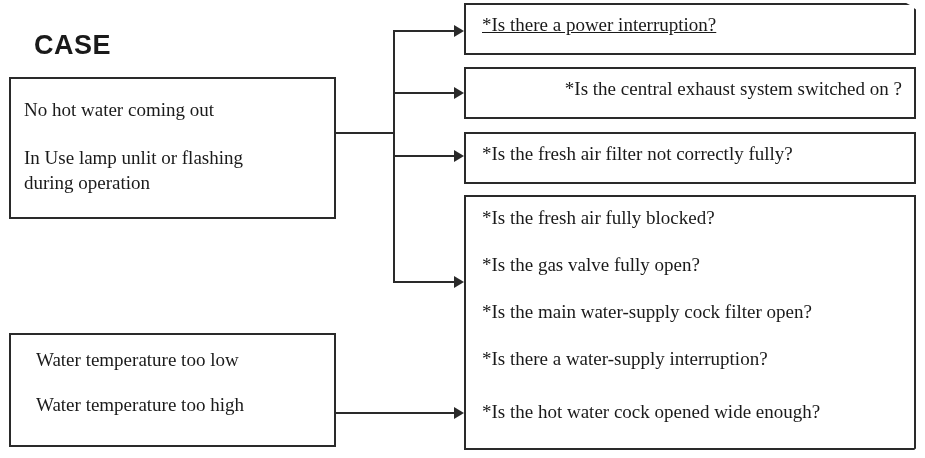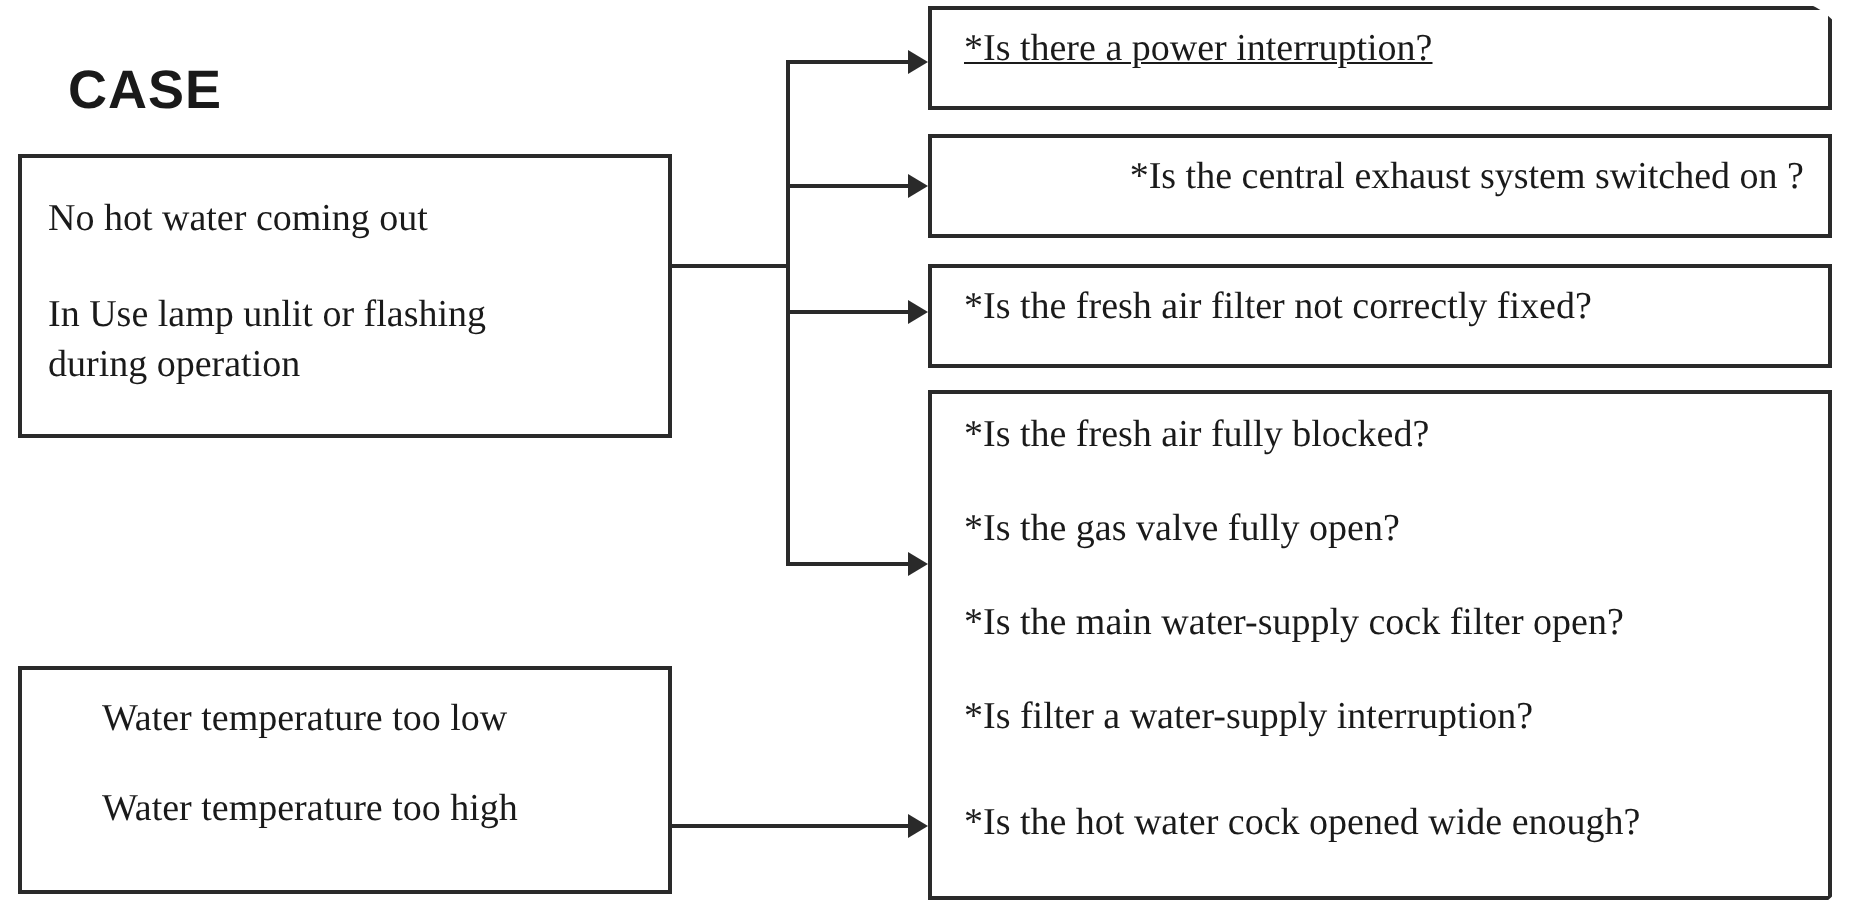--- a/index.html
+++ b/index.html
@@ -34,21 +34,21 @@
     background: #ffffff;
     font-size: 19px;
     line-height: 25px;
   }
   .box p {
     margin: 0;
   }
   
   .case-box-1 { left: 9px;  top: 77px;  width: 327px; height: 142px; padding: 18px 10px 0 13px; }
   .case-box-1 .second { margin-top: 23px; max-width: 270px; }
-  .case-box-2 { left: 9px;  top: 333px; width: 327px; height: 114px; padding: 12px 10px 0 40px; }
+  .case-box-2 { left: 9px;  top: 333px; width: 327px; height: 114px; padding: 12px 10px 0 25px; }
   .case-box-2 .second { margin-top: 20px; }
   
   .check-box { left: 464px; width: 452px; padding: 7px 12px 0 16px; }
   .check-box-1 { top: 3px;   height: 52px; text-decoration: underline; }
   .check-box-2 { top: 67px;  height: 52px; text-align: right; }
   .check-box-3 { top: 132px; height: 52px; }
   .check-box-4 { top: 195px; height: 255px; }
   .check-box-4 p { margin-top: 22px; }
   .check-box-4 p:first-child { margin-top: 1px; }
   .check-box-4 p.gap-lg { margin-top: 28px; }
@@ -91,28 +91,28 @@
 
   <div class="box check-box check-box-1">
     <p>*Is there a power interruption?</p>
   </div>
 
   <div class="box check-box check-box-2">
     <p>*Is the central exhaust system switched on ?</p>
   </div>
 
   <div class="box check-box check-box-3">
-    <p>*Is the fresh air filter not correctly fixed?</p>
+    <p>*Is the fresh air filter not correctly fully?</p>
   </div>
 
   <div class="box check-box check-box-4">
     <p>*Is the fresh air fully blocked?</p>
     <p>*Is the gas valve fully open?</p>
     <p>*Is the main water-supply cock filter open?</p>
-    <p>*Is filter a water-supply interruption?</p>
+    <p>*Is there a water-supply interruption?</p>
     <p class="gap-lg">*Is the hot water cock opened wide enough?</p>
   </div>
 
   <div class="hline" style="left:336px; top:132px; width:58px;"></div>
   <div class="vline" style="left:393px; top:30px; height:253px;"></div>
 
   <div class="hline" style="left:393px; top:30px; width:61px;"></div>
   <div class="arrowhead" style="left:454px; top:25px;"></div>
 
   <div class="hline" style="left:393px; top:92px; width:61px;"></div>

